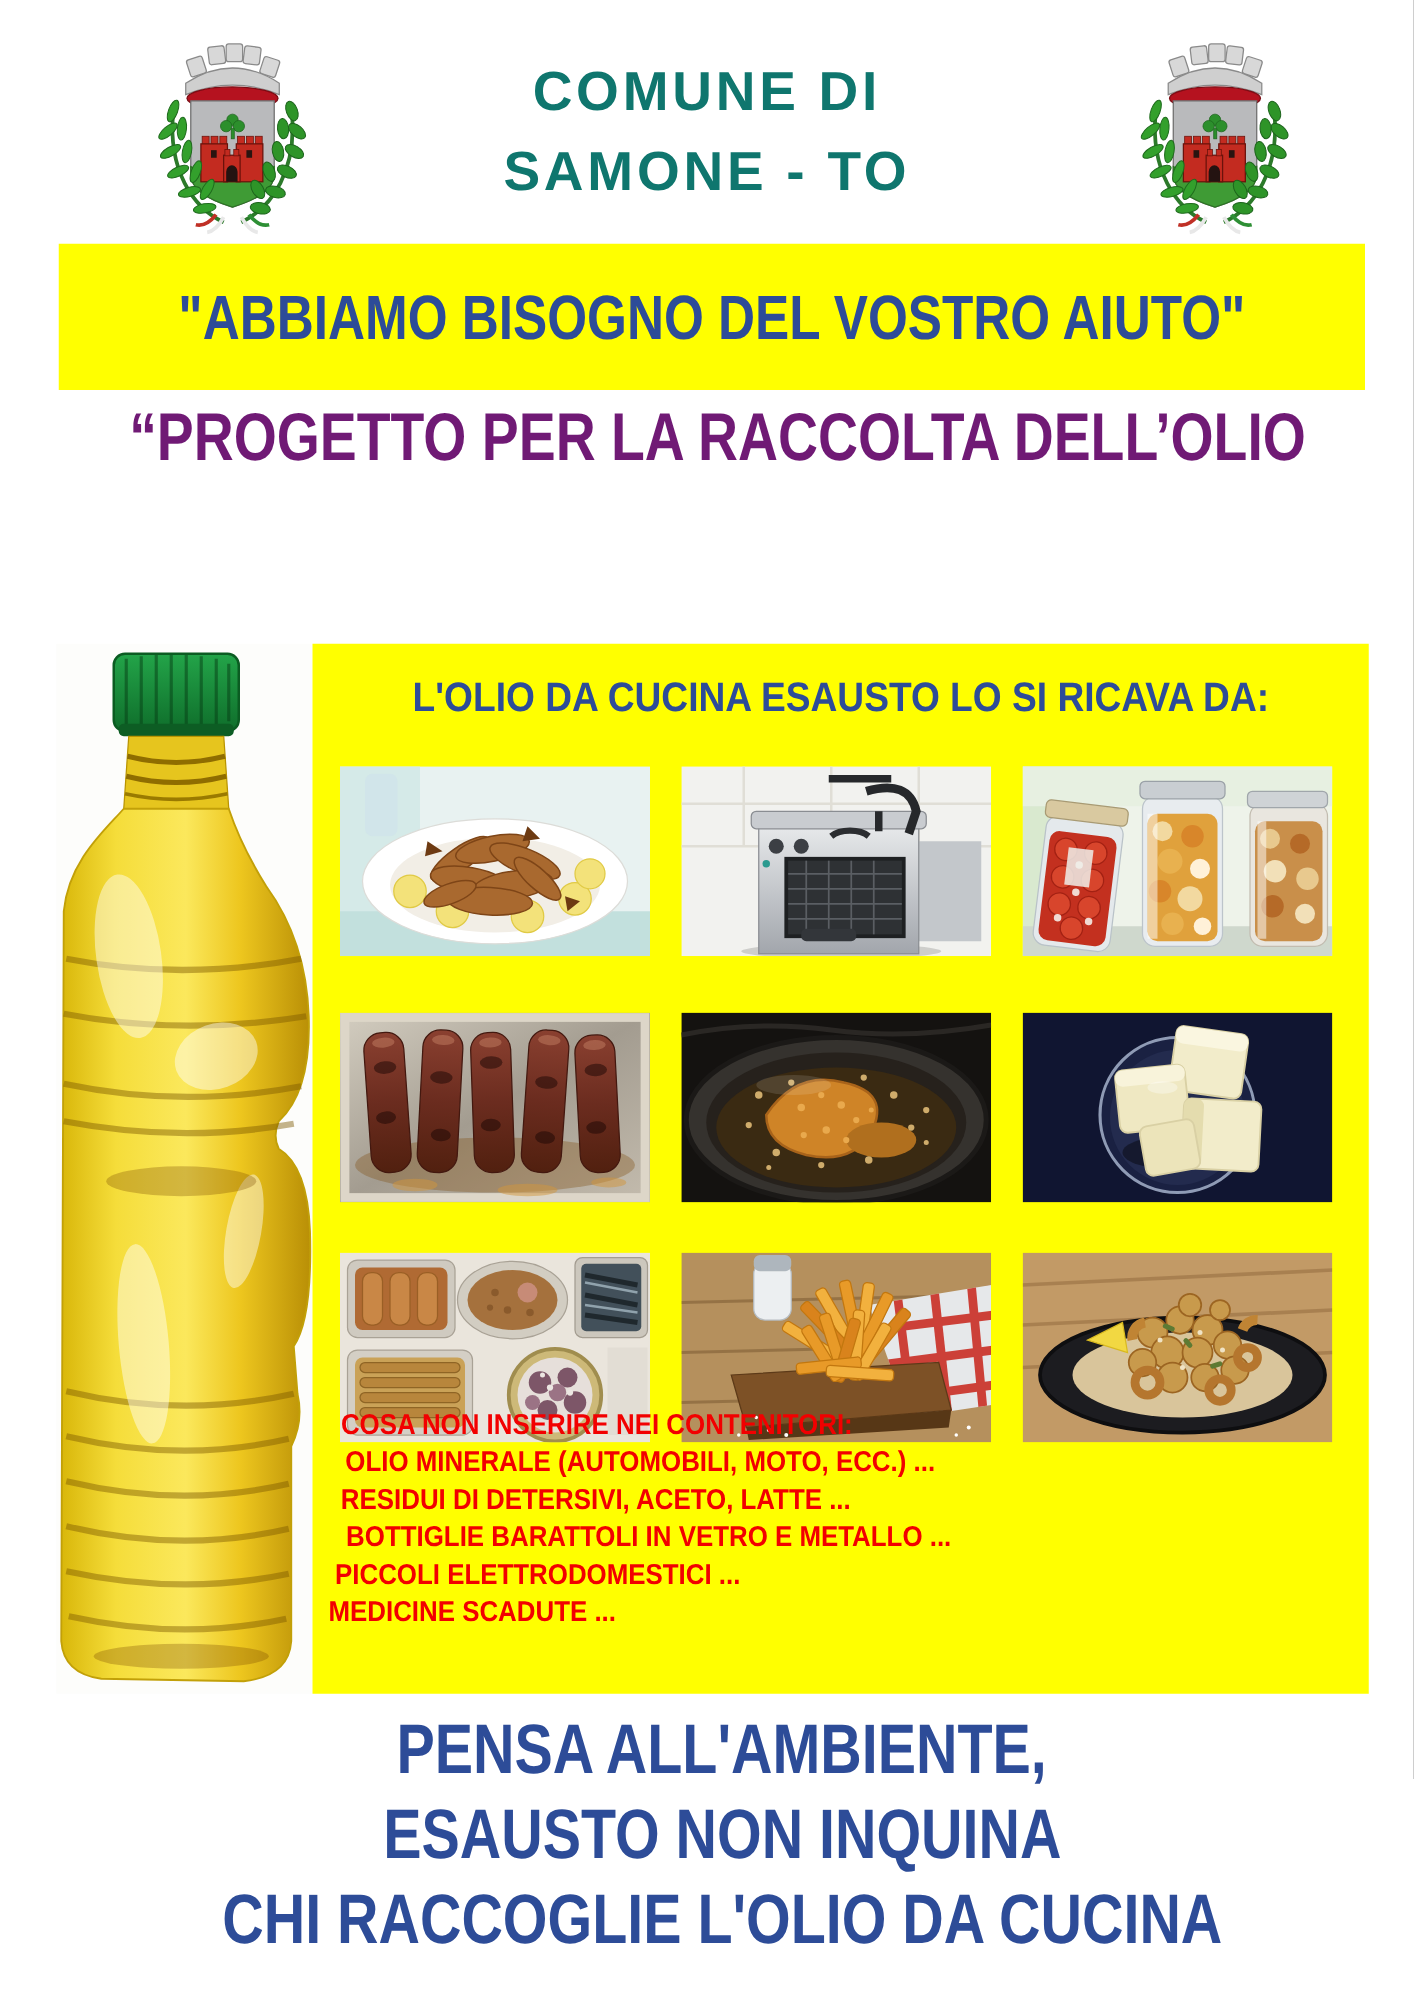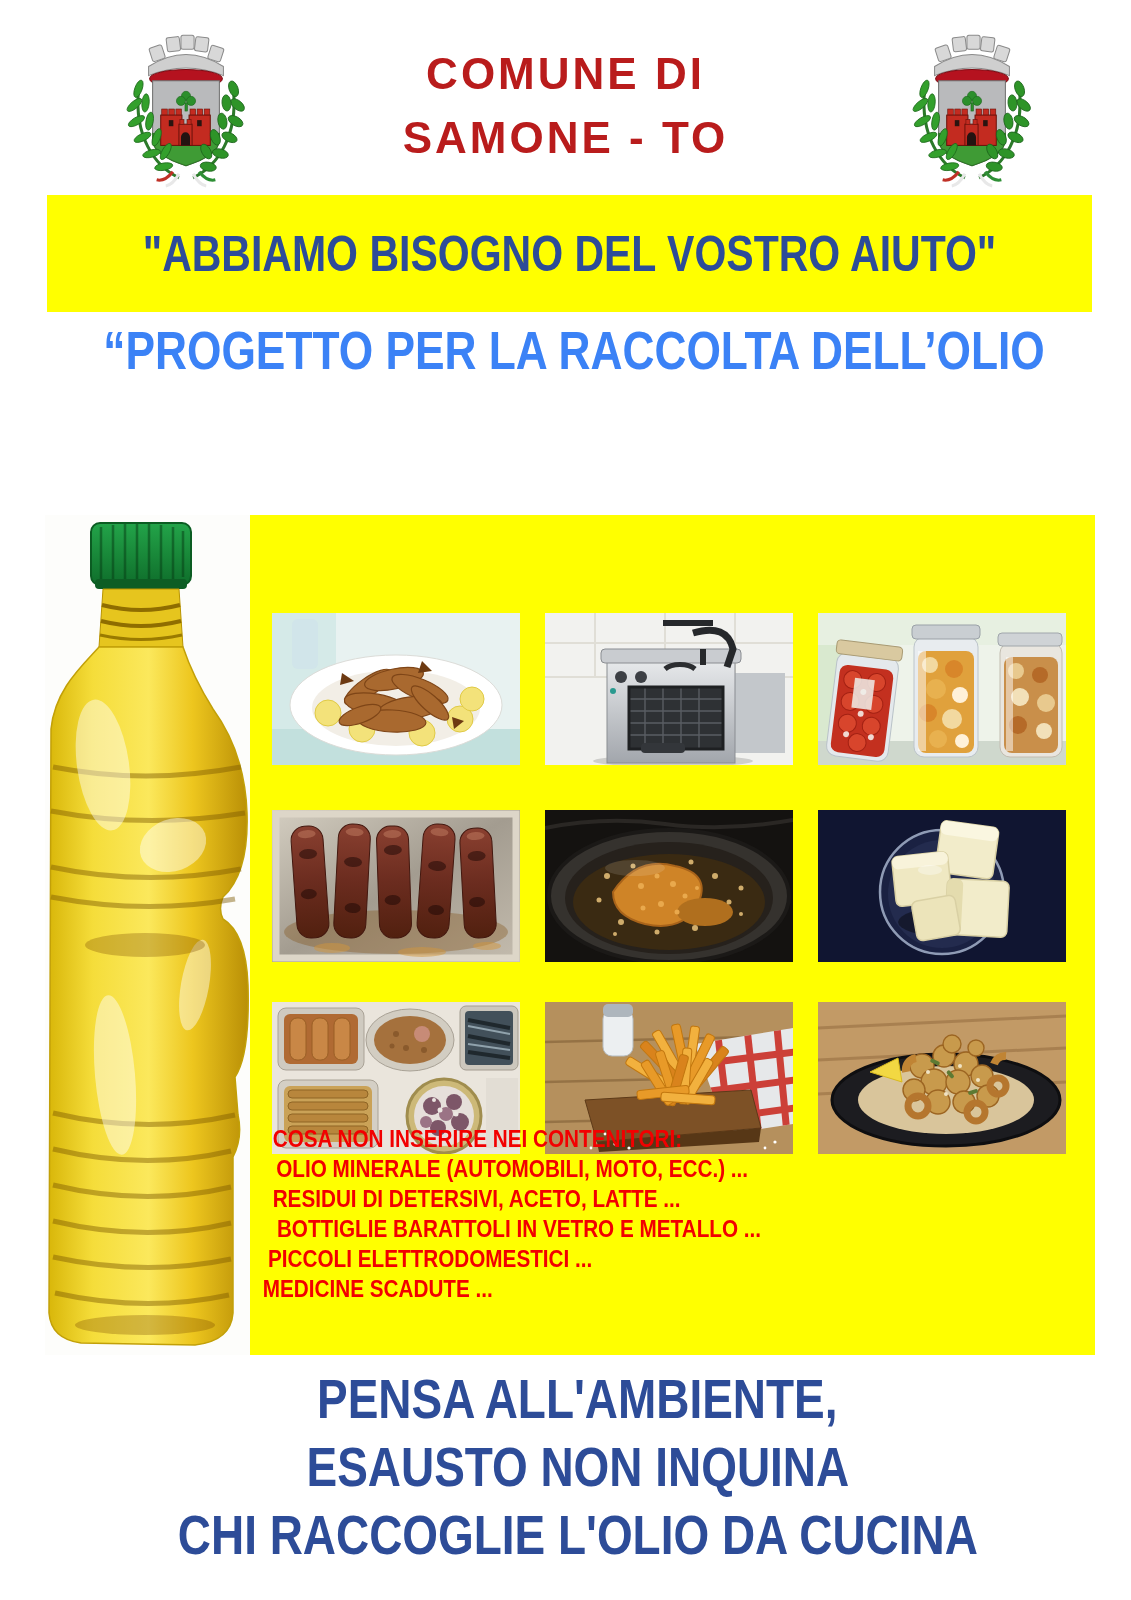--- a/index.html
+++ b/index.html
@@ -4,33 +4,33 @@
 <style>
   html,body{margin:0;padding:0;background:#888;}
   .page{position:relative;width:1131px;height:1600px;background:#ffffff;overflow:hidden;
         font-family:"Liberation Sans", sans-serif; margin:0 auto;}
   .abs{position:absolute;}
   .cond{display:inline-block;transform:scaleX(.82);transform-origin:center;white-space:nowrap;}
   .cond9{display:inline-block;transform:scaleX(.9);transform-origin:center;white-space:nowrap;}
 
   
   .muni-title{top:42px;left:0;width:1131px;text-align:center;}
-  .muni-line{font-size:44px;font-weight:bold;letter-spacing:3px;line-height:64px;color:#b91c1c;}
+  .muni-line{font-size:44px;font-weight:bold;letter-spacing:3px;line-height:64px;color:#0f766e;}
   .crest{position:absolute;top:20px;width:176px;height:176px;}
   .crest-left{left:98px;}
   .crest-right{left:884px;}
 
   
   .banner{top:195px;left:47px;width:1045px;height:117px;background:#ffff00;
           display:flex;align-items:center;justify-content:center;}
   .banner-text{font-size:50px;font-weight:bold;color:#2d4c98;}
 
   
   .main-title{top:318px;left:0;width:1131px;text-align:center;}
-  .main-title div{font-size:54px;font-weight:bold;line-height:64px;color:#3b82f6;}
+  .main-title div{font-size:54px;font-weight:bold;line-height:64px;color:#701a75;}
 
   
   .bottle-photo{top:515px;left:45px;width:205px;height:840px;background:#fdfdfb;}
 
   
   .sources-box{top:515px;left:250px;width:845px;height:840px;background:#ffff00;}
   .box-heading{position:absolute;top:24px;left:0;width:845px;text-align:center;
                font-size:33px;font-weight:bold;color:#2d4c98;}
   .photo-row{position:absolute;left:22px;width:823px;height:152px;display:flex;gap:25px;}
   .row1{top:98px;} .row2{top:295px;} .row3{top:487px;}
@@ -224,20 +224,21 @@
         <ellipse cx="150" cy="470" rx="14" ry="46" transform="rotate(10 150 470)"></ellipse>
       </g>
       <g fill="rgba(120,70,0,.30)">
         <ellipse cx="100" cy="430" rx="60" ry="12"></ellipse>
         <ellipse cx="100" cy="810" rx="70" ry="10"></ellipse>
       </g>
     </svg>
   </div>
 
   <div class="abs sources-box">
+    <div class="box-heading"><span class="cond9">L'OLIO DA CUCINA  ESAUSTO LO SI RICAVA DA:</span></div>
 
     <div class="photo-row row1">
       <div class="tile">
         <svg viewBox="0 0 248 152">
           <rect width="248" height="152" fill="#e8f2f1"></rect>
           <rect x="0" y="0" width="64" height="152" fill="#d5eae8"></rect>
           <rect x="0" y="116" width="248" height="36" fill="#c2e0dd"></rect>
           <rect x="20" y="6" width="26" height="50" rx="6" fill="#cfe4ea" opacity=".8"></rect>
           <ellipse cx="124" cy="92" rx="106" ry="50" fill="#ffffff" stroke="#dcdcd8"></ellipse>
           <ellipse cx="124" cy="95" rx="84" ry="38" fill="#f2eee6"></ellipse>

